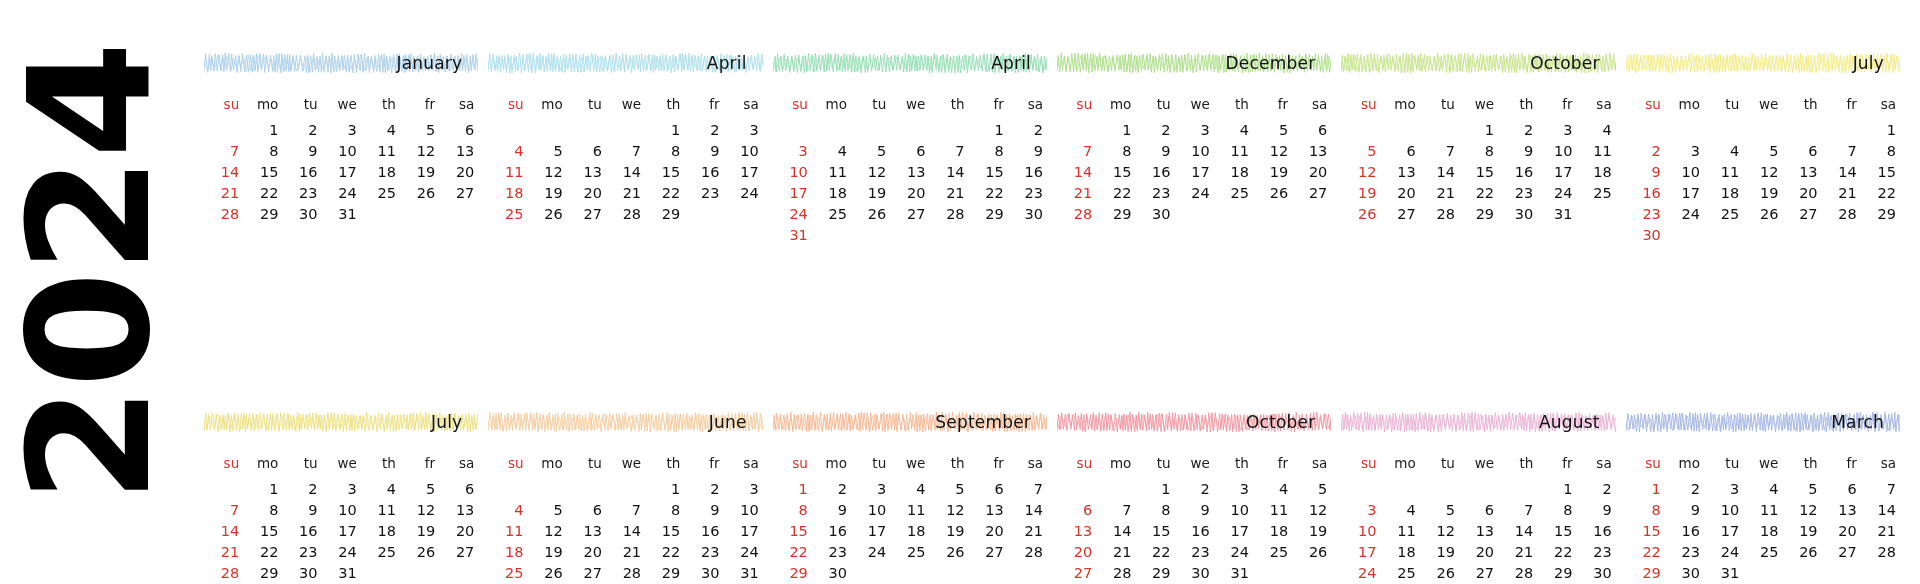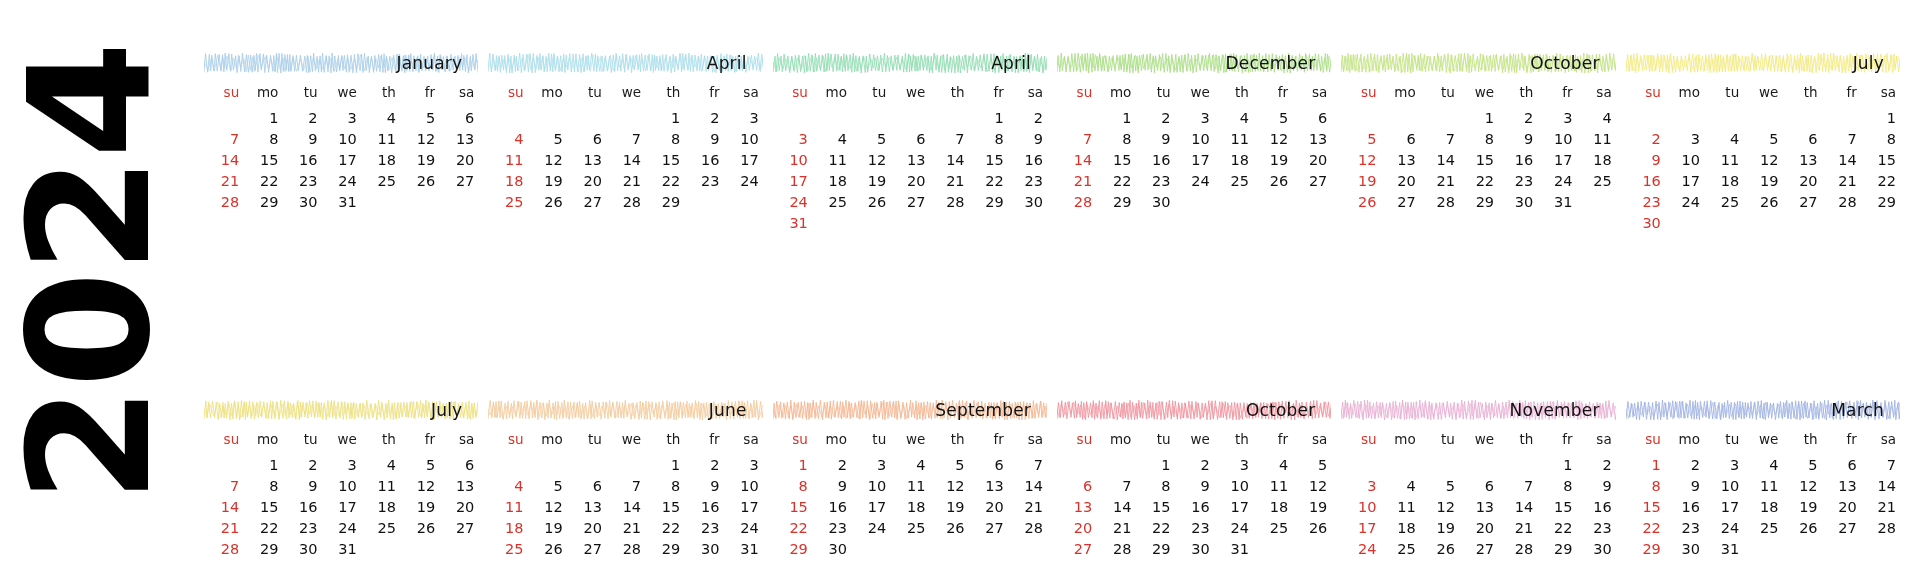--- a/index.html
+++ b/index.html
@@ -98,21 +98,21 @@
     letter-spacing: 0.2px;
     white-space: nowrap;
     line-height: 30px;
     margin-left: 43px;
   }
 
   
   table.days {
     width: 100%;
     border-collapse: collapse;
-    margin-top: 2px;
+    margin-top: 14px;
     table-layout: fixed;
   }
   table.days th,
   table.days td {
     text-align: right;
     padding: 0 4px 0 0;
     height: 21px;
     font-size: 14.5px;
     font-weight: 400;
     font-family: "DejaVu Sans", "Liberation Sans", sans-serif;
@@ -849,21 +849,21 @@
             </tr>
           </tbody>
         </table>
       </div>
       <div class="month row2">
         <div class="month-head">
           <svg class="scribble" viewBox="0 0 280 22" preserveAspectRatio="none" xmlns="http://www.w3.org/2000/svg">
             <path d="M0,19.8 L1.67,3.02 L2.99,18.34 L4.37,1.18 L5.51,18.38 L6.59,3.59 L8.35,20.11 L9.54,4.41 L10.67,19.53 L12.78,1.31 L14.92,18.65 L16.70,2.46 L18.20,19.47 L20.04,2.02 L22.12,20.98 L23.61,1.15 L25.43,19.18 L26.55,1.03 L27.69,19.08 L28.85,2.83 L30.53,19.67 L32.54,4.20 L33.93,19.96 L35.53,2.82 L37.45,18.94 L39.05,3.35 L40.24,18.61 L41.42,3.46 L43.52,20.98 L45.50,4.31 L46.85,19.05 L48.80,3.58 L50.62,20.81 L52.11,2.42 L53.57,19.26 L54.59,2.01 L56.51,19.41 L58.70,3.51 L59.82,20.25 L61.51,1.10 L63.48,20.79 L64.67,2.92 L65.81,20.02 L66.90,3.16 L68.45,19.94 L70.25,2.98 L71.37,19.56 L72.63,3.54 L74.13,20.88 L75.26,2.51 L77.14,19.88 L78.94,1.07 L80.35,18.59 L81.58,3.87 L83.34,18.99 L84.40,1.58 L86.50,20.08 L88.20,2.36 L89.80,20.86 L90.89,3.90 L92.81,20.34 L94.94,3.85 L97.16,20.52 L98.65,3.37 L100.34,20.39 L102.43,3.64 L104.40,18.95 L106.25,2.32 L108.49,18.21 L109.68,4.09 L111.35,20.17 L113.10,3.09 L115.02,20.81 L116.49,4.01 L118.65,19.16 L120.66,1.01 L122.21,20.19 L123.51,2.25 L125.28,19.92 L127.50,1.91 L129.47,20.35 L130.97,1.14 L132.30,20.47 L134.29,1.12 L135.79,19.28 L137.44,3.01 L139.11,18.79 L141.23,4.48 L143.47,20.99 L144.81,3.20 L145.96,18.89 L148.15,3.82 L149.43,20.48 L150.82,4.03 L152.64,18.77 L154.46,1.48 L156.38,18.75 L157.78,4.34 L159.81,19.43 L161.61,3.29 L162.89,19.80 L165.09,2.97 L166.45,18.86 L168.20,1.07 L169.61,18.62 L171.73,2.25 L173.62,18.07 L174.85,4.17 L176.77,19.22 L178.77,1.01 L180.72,18.06 L181.80,4.42 L182.95,19.60 L184.36,1.58 L185.51,19.83 L187.64,4.15 L188.78,20.76 L189.97,2.80 L191.51,18.38 L192.99,2.20 L194.50,20.69 L196.66,3.51 L198.14,20.70 L199.33,4.39 L201.16,20.40 L202.60,2.53 L204.37,18.80 L206.47,2.57 L208.17,20.89 L209.26,2.19 L211.28,19.68 L212.59,2.56 L214.51,20.16 L216.44,1.34 L218.26,18.33 L220.38,3.20 L222.49,19.20 L223.55,2.30 L225.53,18.77 L227.18,3.32 L229.02,19.03 L230.83,3.91 L232.93,18.98 L234.89,1.75 L236.82,20.63 L238.09,1.51 L239.84,19.97 L241.24,4.34 L243.21,19.01 L244.73,4.41 L246.50,19.74 L248.53,2.90 L250.09,18.16 L252.22,4.47 L253.97,19.28 L256.17,3.28 L257.69,19.10 L259.13,4.01 L260.40,19.61 L261.91,4.31 L263.33,19.81 L264.88,1.86 L266.04,18.71 L268.04,1.32 L270.15,18.30 L272.17,3.86 L274.41,20.58 L276.44,3.64 L278.37,18.57 L279.58,1.84 L281.19,20.24" fill="none" stroke="#e8aed2" stroke-width="0.9" stroke-linecap="round" opacity="0.95"></path>
             <path d="M0,9.9 L2.08,19.73 L5.17,3.91 L7.21,15.51 L9.63,6.08 L12.42,15.78 L14.13,4.32 L16.84,18.87 L18.66,5.28 L21.24,18.12 L24.80,5.65 L28.08,16.86 L30.86,7.07 L33.98,18.43 L36.80,6.23 L39.73,16.15 L41.74,4.79 L45.29,18.37 L48.94,4.41 L52.26,18.40 L55.88,6.77 L58.95,19.60 L61.68,3.52 L65.30,15.29 L67.13,6.34 L70.45,18.80 L72.17,6.89 L75.18,18.46 L78.43,6.83 L81.91,17.62 L84.19,2.85 L87.31,19.60 L89.41,6.59 L92.14,17.74 L95.70,4.73 L98.84,15.37 L101.36,3.94 L104.07,15.83 L106.34,5.87 L108.59,17.44 L112.26,7.21 L114.85,18.54 L117.40,4.61 L119.49,17.47 L121.73,4.74 L125.78,17.55 L129.34,4.27 L131.18,17.13 L133.56,4.87 L137.30,19.52 L139.30,3.19 L142.45,18.08 L145.71,5.92 L149.06,16.13 L151.06,4.71 L153.78,17.00 L157.81,6.23 L159.86,19.03 L162.60,7.15 L164.78,15.55 L168.68,4.13 L172.63,19.89 L176.02,3.85 L179.24,15.39 L181.25,2.96 L184.54,15.38 L187.65,3.14 L190.16,18.20 L192.68,6.05 L196.87,17.17 L200.43,3.36 L202.14,15.63 L204.25,6.73 L207.59,16.92 L211.52,2.83 L213.99,19.37 L216.42,3.34 L218.81,16.30 L222.20,4.90 L226.16,16.06 L228.82,4.20 L231.84,16.98 L235.41,2.90 L238.29,17.39 L240.26,2.66 L242.16,15.62 L245.82,5.15 L249.18,15.01 L251.20,7.05 L254.36,18.89 L257.20,5.00 L259.30,15.59 L261.27,5.69 L264.78,18.46 L267.52,5.78 L270.75,15.81 L274.24,6.93 L276.34,15.98 L278.91,5.81 L282.34,17.32" fill="none" stroke="#e8aed2" stroke-width="0.8" stroke-linecap="round" opacity="0.75"></path>
           </svg>
-          <div class="month-name">November</div>
+          <div class="month-name">August</div>
         </div>
         <table class="days">
           <thead>
             <tr>
               <th class="sun">su</th>
               <th>mo</th>
               <th>tu</th>
               <th>we</th>
               <th>th</th>
               <th>fr</th>

